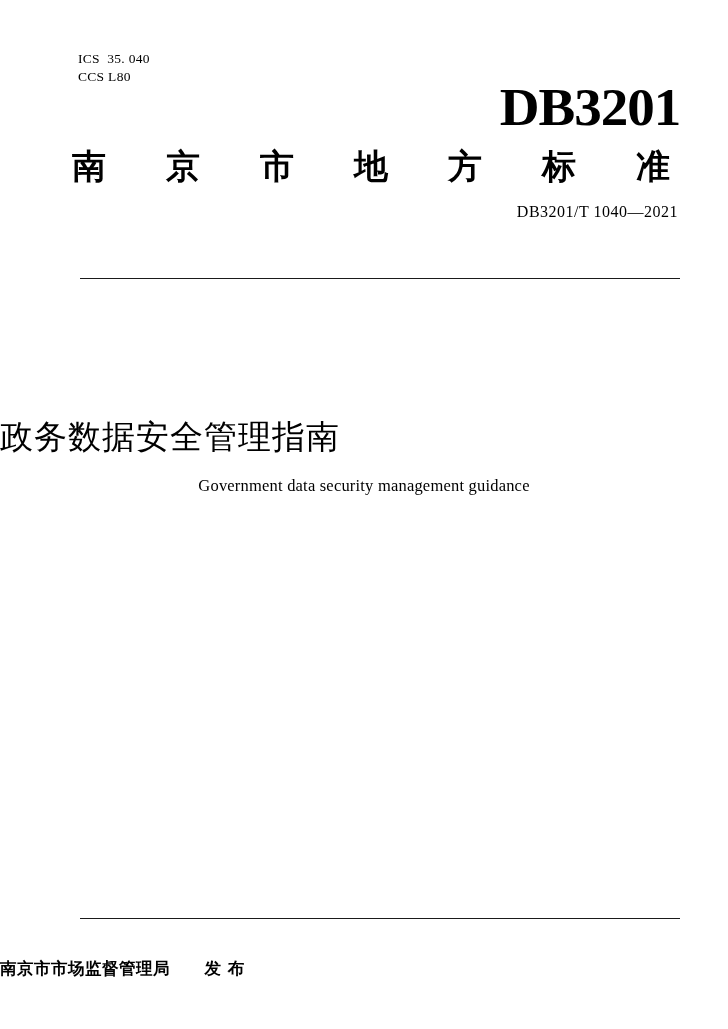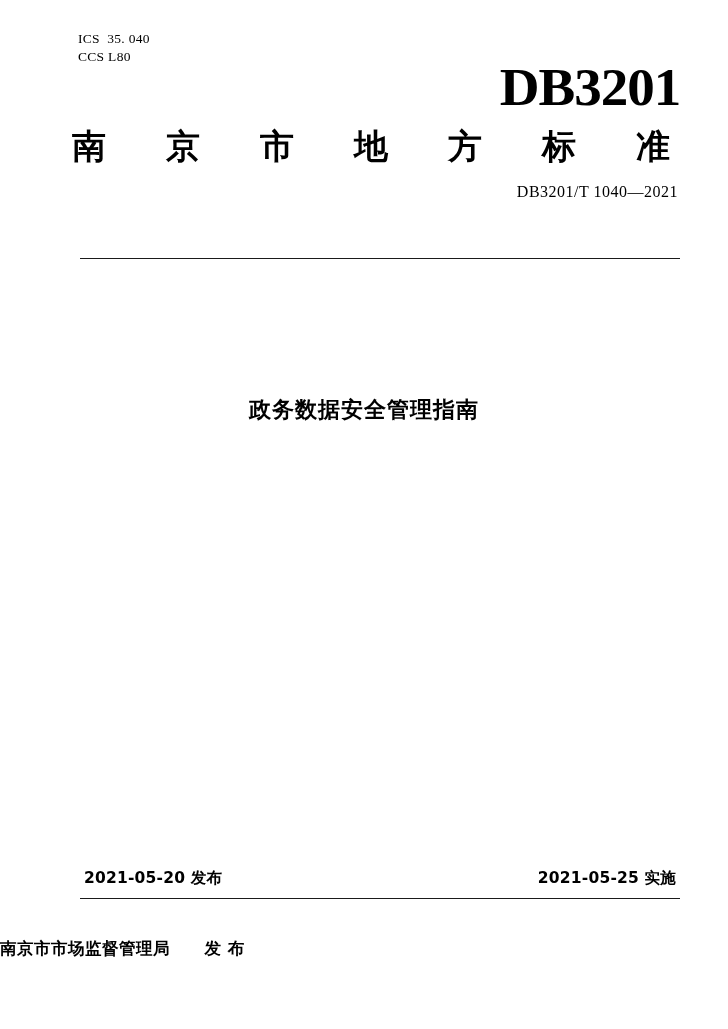--- a/index.html
+++ b/index.html
@@ -12,20 +12,21 @@
     background: #ffffff;
     font-family: "Liberation Sans", sans-serif;
     color: #000000;
     overflow: hidden;
   }
   .page {
     position: relative;
     width: 728px;
     height: 826px;
     box-sizing: border-box;
+    margin-top: 20px;
   }
 
   
   .codes {
     position: absolute;
     left: 78px;
     top: 30px;
     font-family: "Liberation Serif", serif;
     font-size: 13.5px;
     line-height: 18px;
@@ -91,23 +92,22 @@
     top: 898px;
     border-top: 1.5px solid #1a1a1a;
   }
 
   
   .doc-title-cn {
     position: absolute;
     left: 0;
     right: 0;
     top: 395px;
-    text-align: center;
-    font-size: 22px;
-    font-weight: 700;
+    font-size: 33px;
+    font-weight: 400;
     font-family: "DejaVu Sans", sans-serif;
     letter-spacing: 1px;
   }
   .doc-title-en {
     position: absolute;
     left: 0;
     right: 0;
     top: 456px;
     text-align: center;
     font-family: "Liberation Serif", serif;
@@ -165,25 +165,22 @@
     <span>方</span>
     <span>标</span>
     <span>准</span>
   </div>
 
   <div class="std-id">DB3201/T 1040—2021</div>
 
   <div class="rule-top"></div>
 
   <div class="doc-title-cn">政务数据安全管理指南</div>
+  <div class="doc-title-en">Government data security management guidance</div>
 
-  <div class="date-row">
-    <span>2021-05-20 发布</span>
-    <span>2021-05-25 实施</span>
-  </div>
 
   <div class="rule-bottom"></div>
 
   <div class="publisher">
     <span>南京市市场监督管理局</span>
     <span class="pub-spacer"></span>
     <span>发 布</span>
   </div>
 
 </div>

